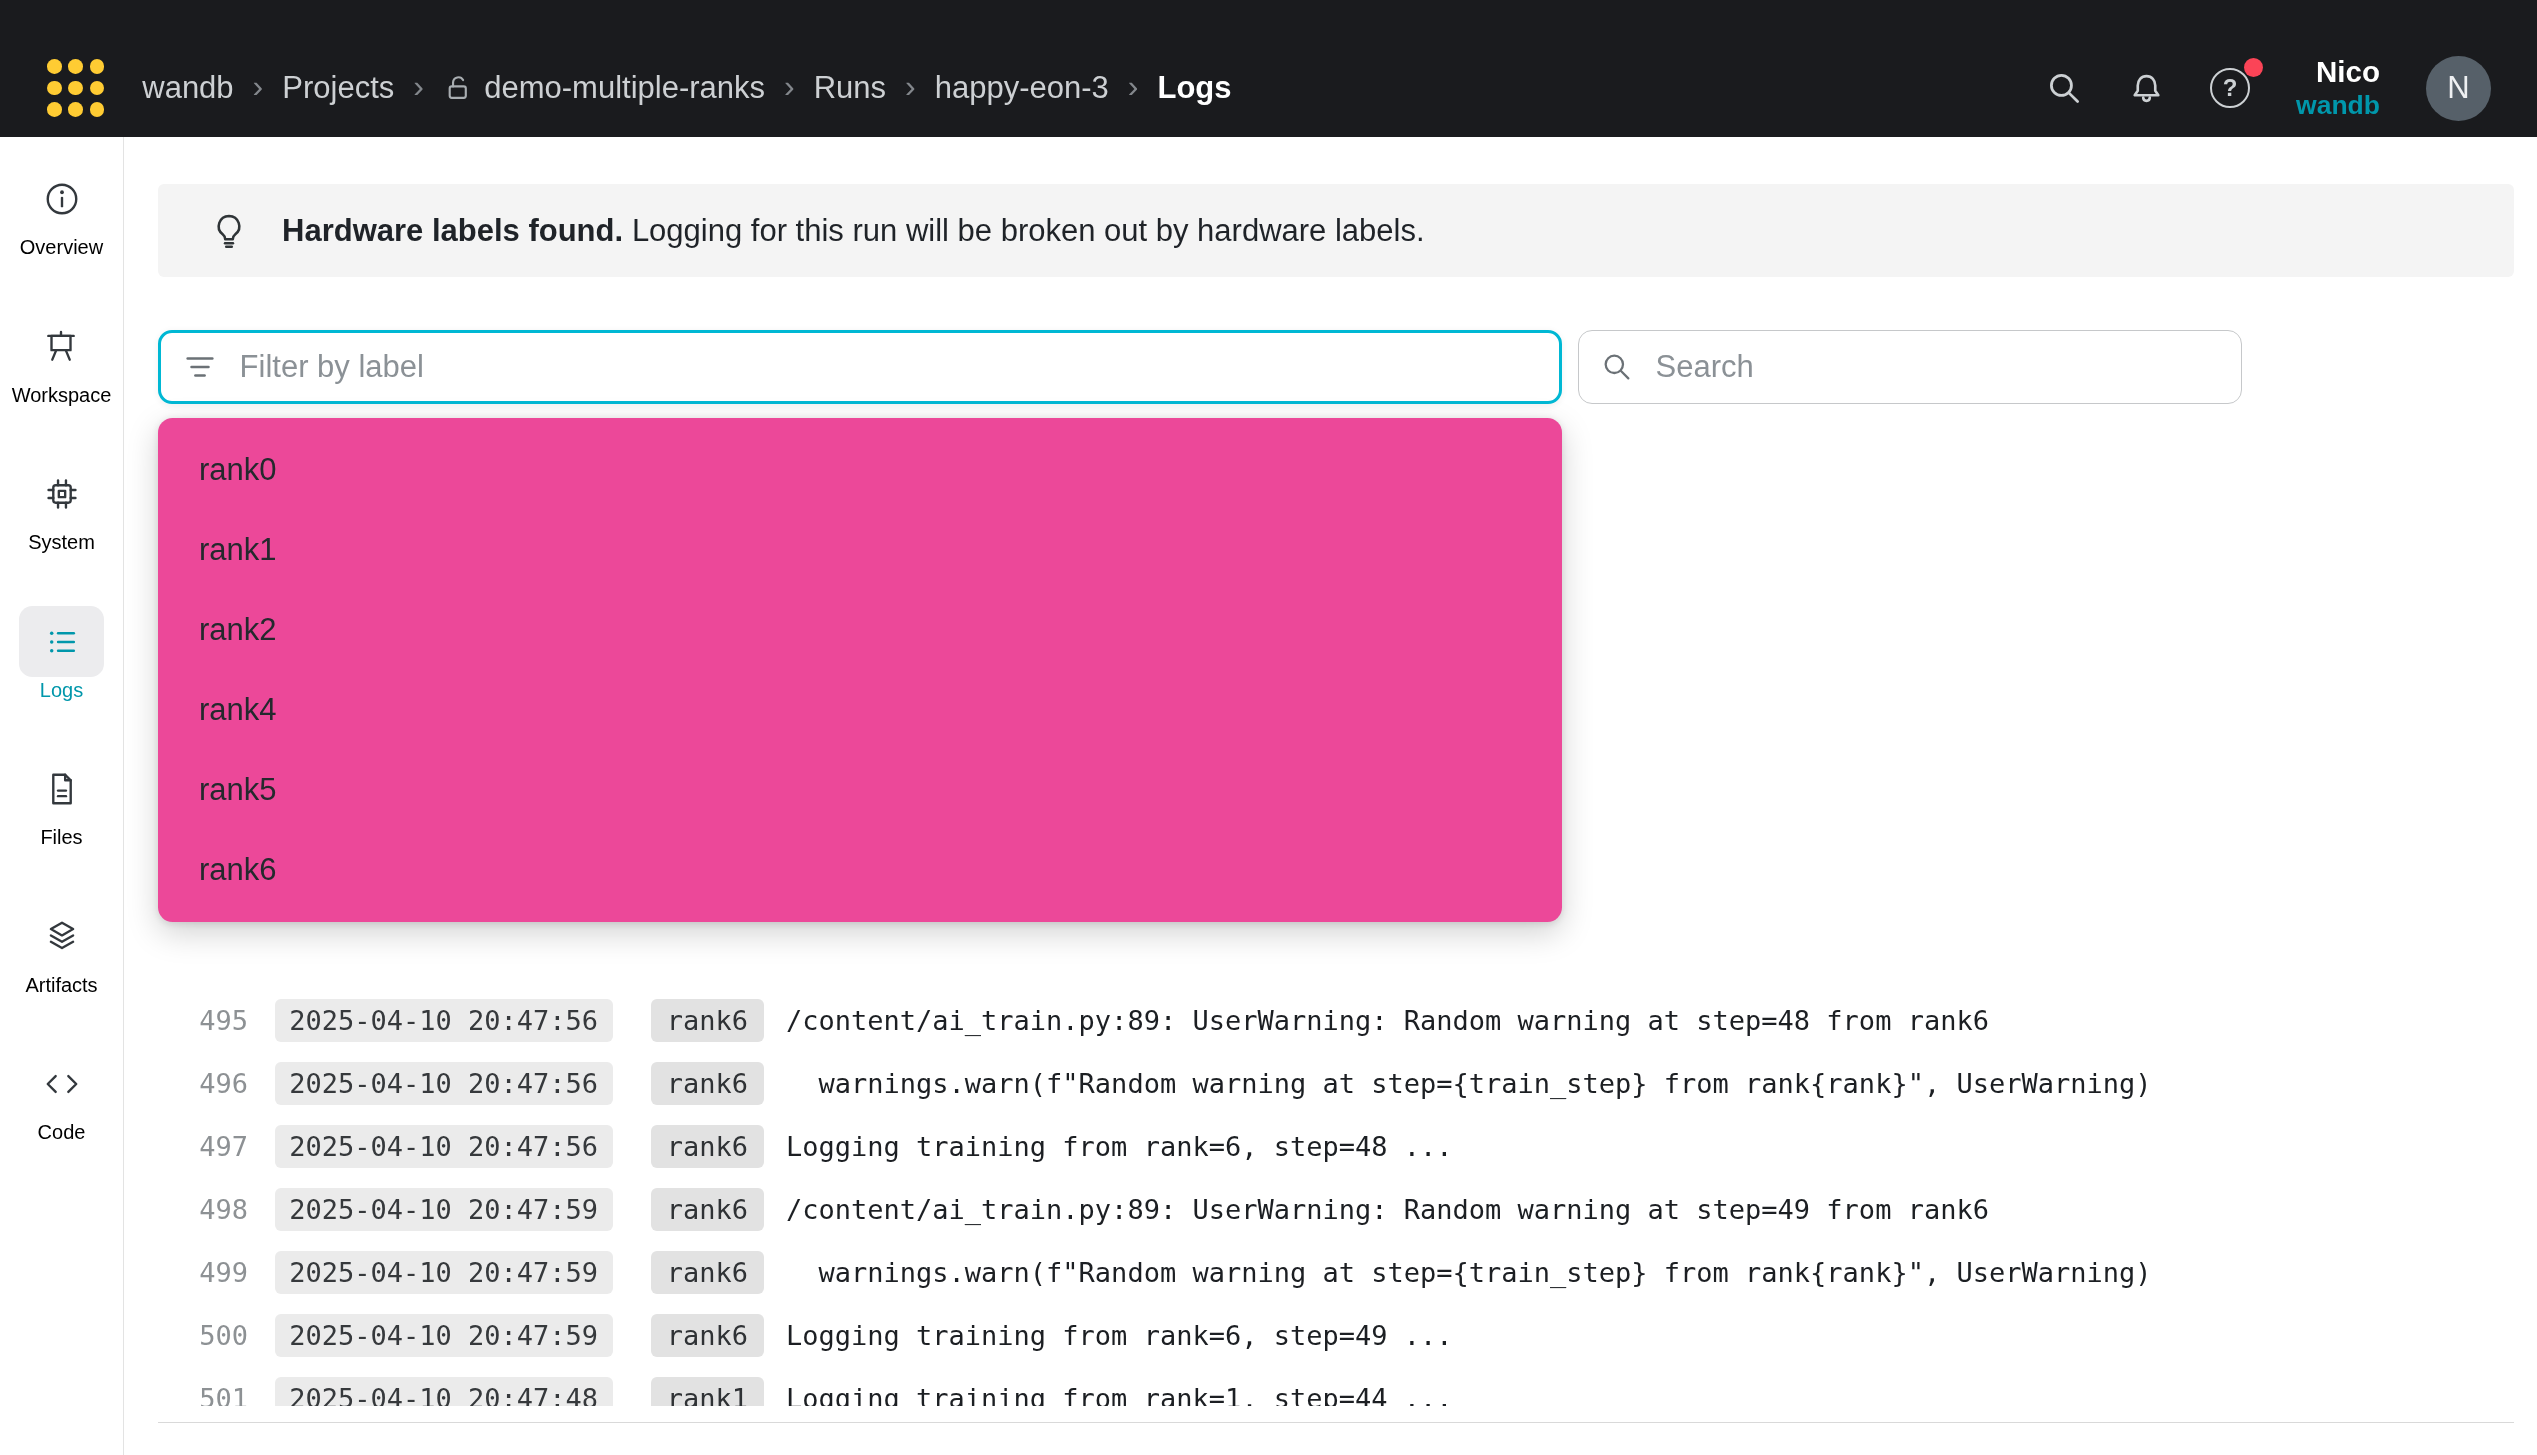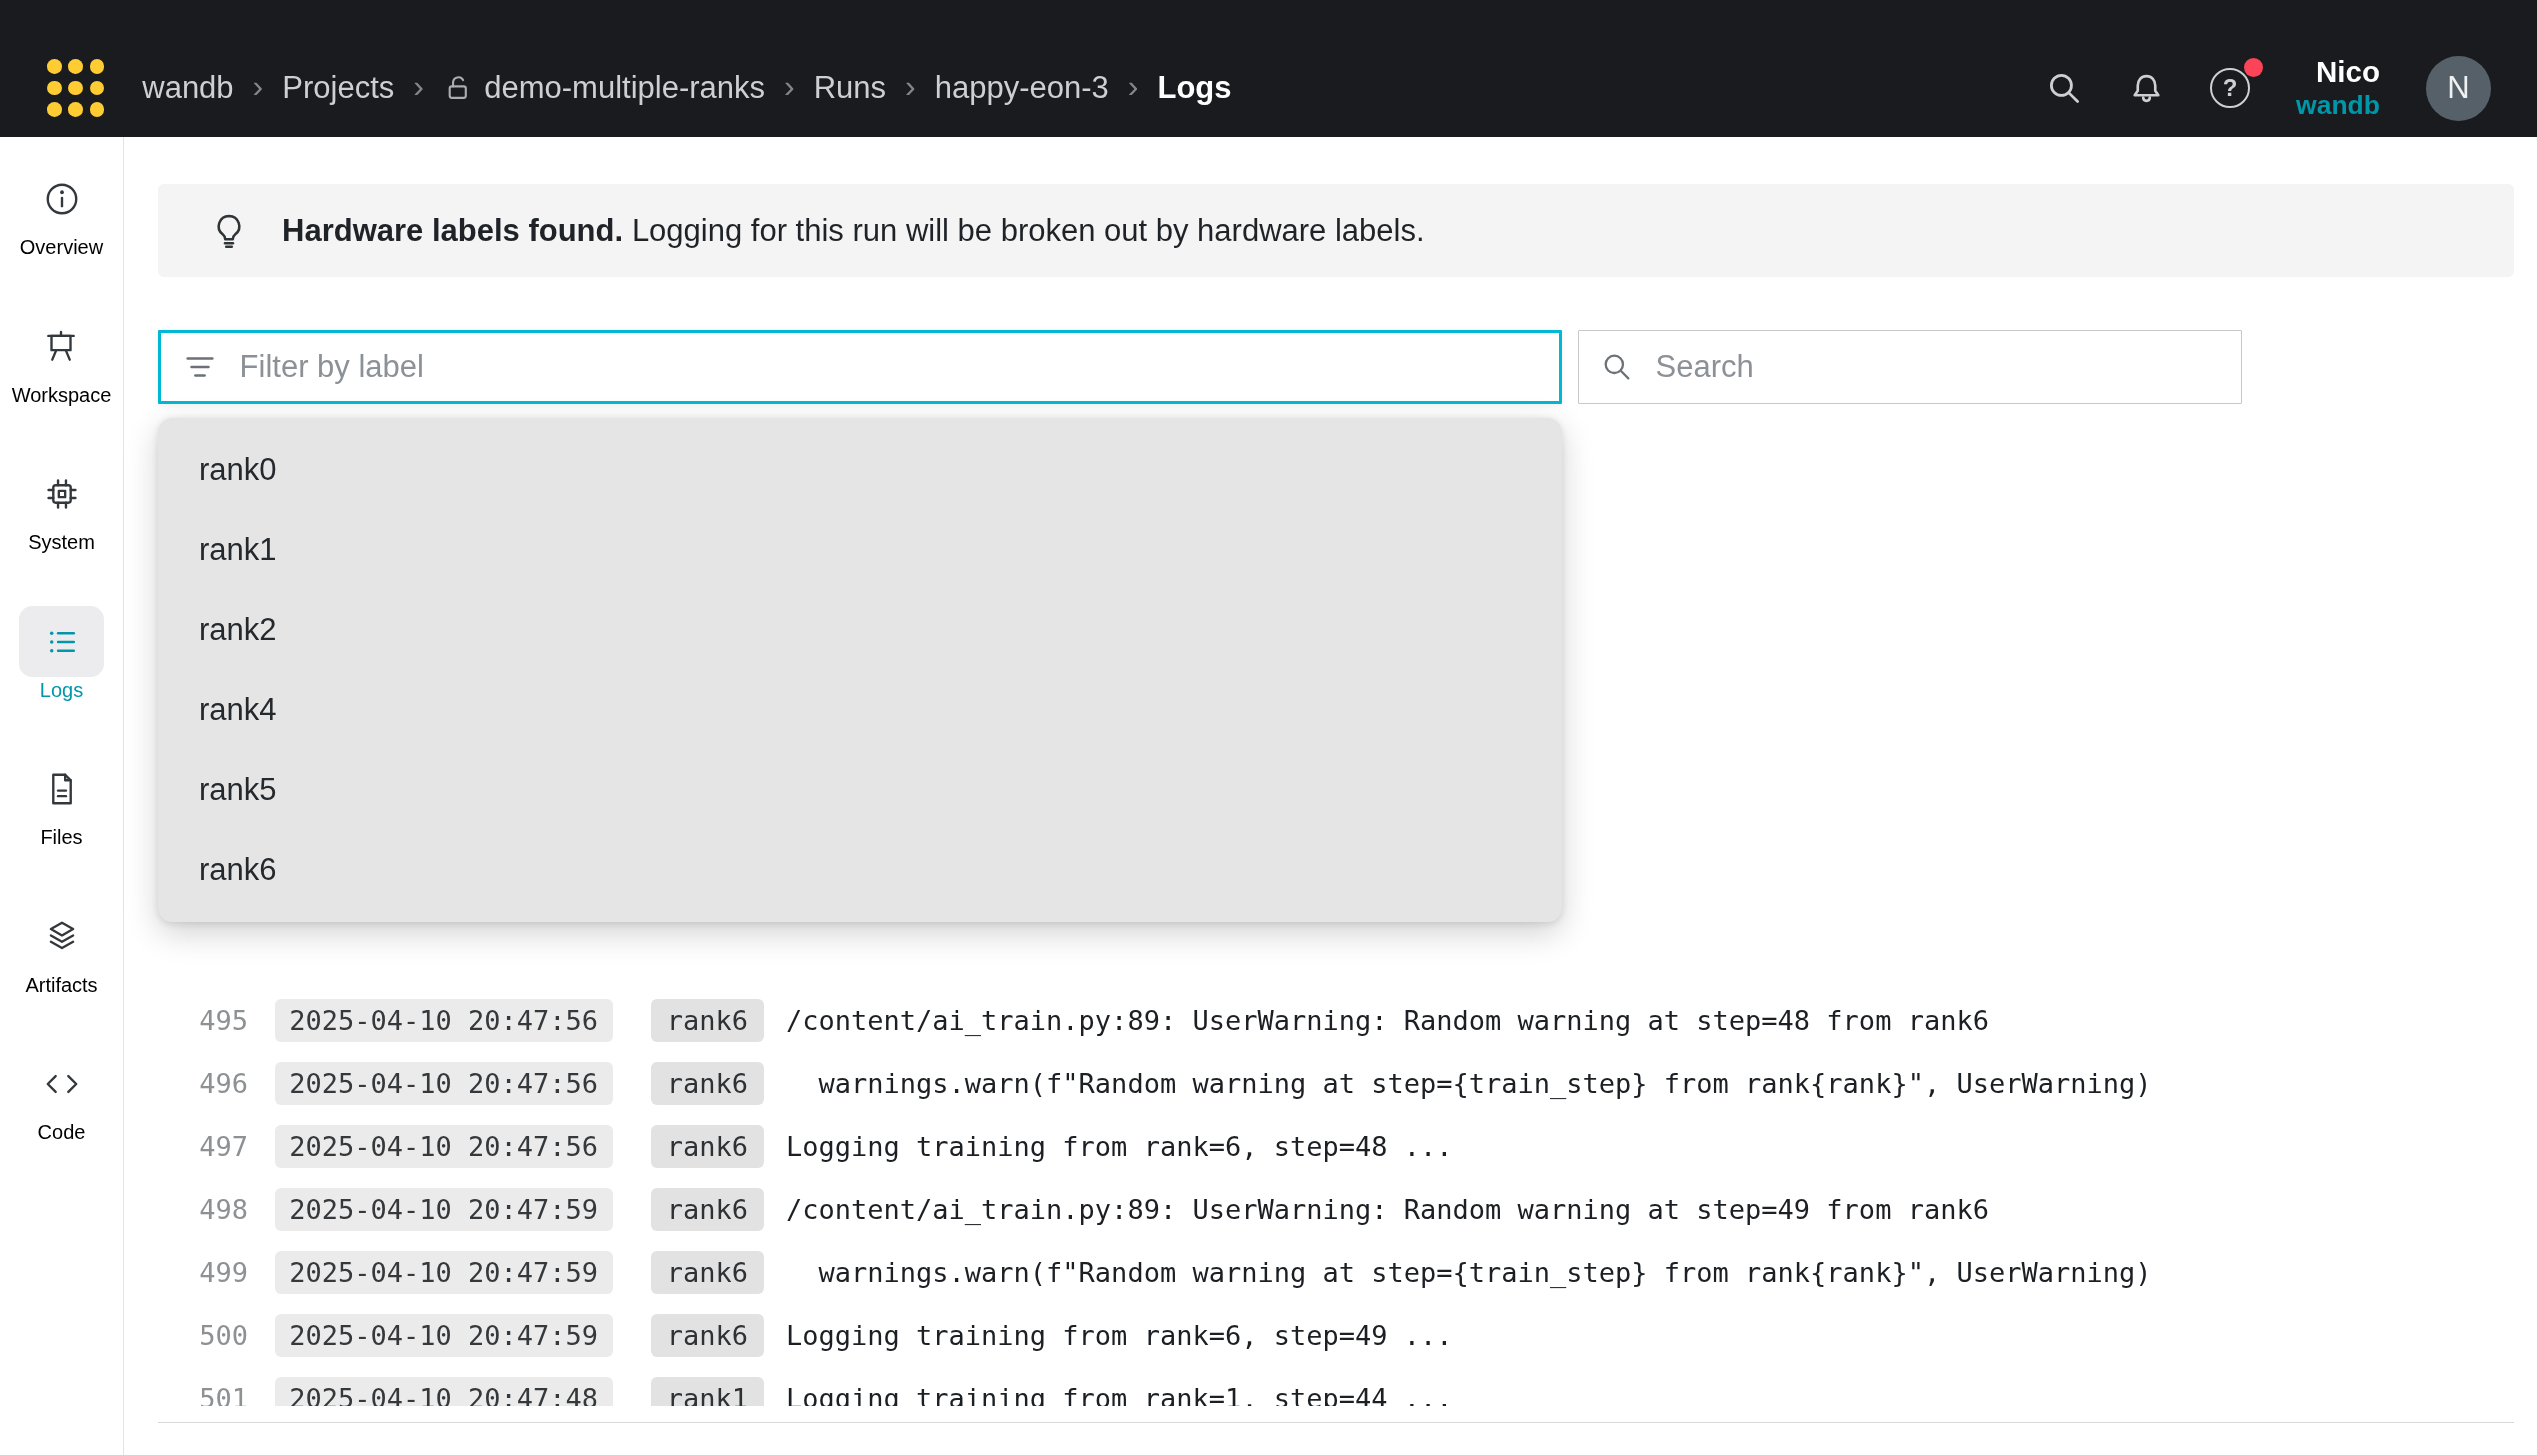--- a/index.html
+++ b/index.html
@@ -53,36 +53,36 @@
 
   .banner {
     position:absolute; left:34px; right:23.6px; top:47px; height:93px;
     background:var(--banner-bg,#f4f4f4); border-radius:5.9px;
     display:flex; align-items:center; padding-left:52px; font-size:31px; color:#1f2328;
   }
   .banner svg { margin-right:34px; flex:none; }
   .banner .t { font-weight:700; margin-right:8.8px; }
 
   .controls { position:absolute; left:34px; top:193px; display:flex; gap:16px; }
-  .field { height:74px; border-radius:1px; display:flex; align-items:center; background:#fff; padding:0 22px; }
+  .field { height:74px; border-radius:14px; display:flex; align-items:center; background:#fff; padding:0 22px; }
   .filter-field { width:1404px; border:3.7px solid var(--accent,#00b8d4); box-shadow:0 1.5px 7.4px rgba(0,0,0,0.06); }
   .search-field { width:664px; border:1.5px solid #c6c8ca; }
   .field input { border:none; outline:none; flex:1; min-width:0; font-size:31px; font-family:inherit; color:#24292d; background:transparent; margin-left:20.6px; }
   .field input::placeholder { color:#8b9196; opacity:1; }
 
   .logs-panel { position:absolute; left:34px; right:23.6px; top:281px; bottom:32px; border-bottom:1.5px solid #d9d9d9; overflow:hidden; background:#fff; }
   .log-rows { position:absolute; top:571px; left:0; right:0; height:417px; overflow:hidden; }
   .log-row { height:63px; display:flex; align-items:center; font-family:"DejaVu Sans Mono", monospace; font-size:27px; }
   .ln  { width:90px; text-align:right; color:#8d9194; flex:none; }
   .ts  { margin-left:26.5px; background:#ebebeb; border-radius:5.9px; padding:5.9px 14.7px; color:#36393c; flex:none; }
   .tag { margin-left:38px; background:#e2e2e2; border-radius:5.9px; padding:5.9px 16px; color:#2f3235; flex:none; }
   .msg { margin-left:22px; color:#1c1f23; white-space:pre; }
 
   .dropdown {
-    position:absolute; left:34px; top:281px; width:1404px; z-index:5; background:#e5e5e5; border-radius:14.7px;
+    position:absolute; left:34px; top:281px; width:1404px; z-index:5; background:#ec4899; border-radius:14.7px;
     box-shadow:0 10.3px 32px rgba(0,0,0,0.18), 0 1.5px 7.4px rgba(0,0,0,0.10); padding:11.8px 0;
   }
   .option { height:80px; display:flex; align-items:center; padding-left:41px; font-size:31px; color:#24292d; cursor:pointer; }
   .option.highlighted { background:var(--hover-bg,#f4f4f4); }
 
   .hdr-icon { stroke:#ccd0d3; fill:none; stroke-width:3.6; stroke-linecap:round; stroke-linejoin:round; }
   .crumb-icon { stroke:#a8adb1; fill:none; stroke-width:3.2; stroke-linecap:round; stroke-linejoin:round; }
   .dark-icon { stroke:#2f3437; fill:none; stroke-width:3.2; stroke-linecap:round; stroke-linejoin:round; }
 </style>
 </head>

